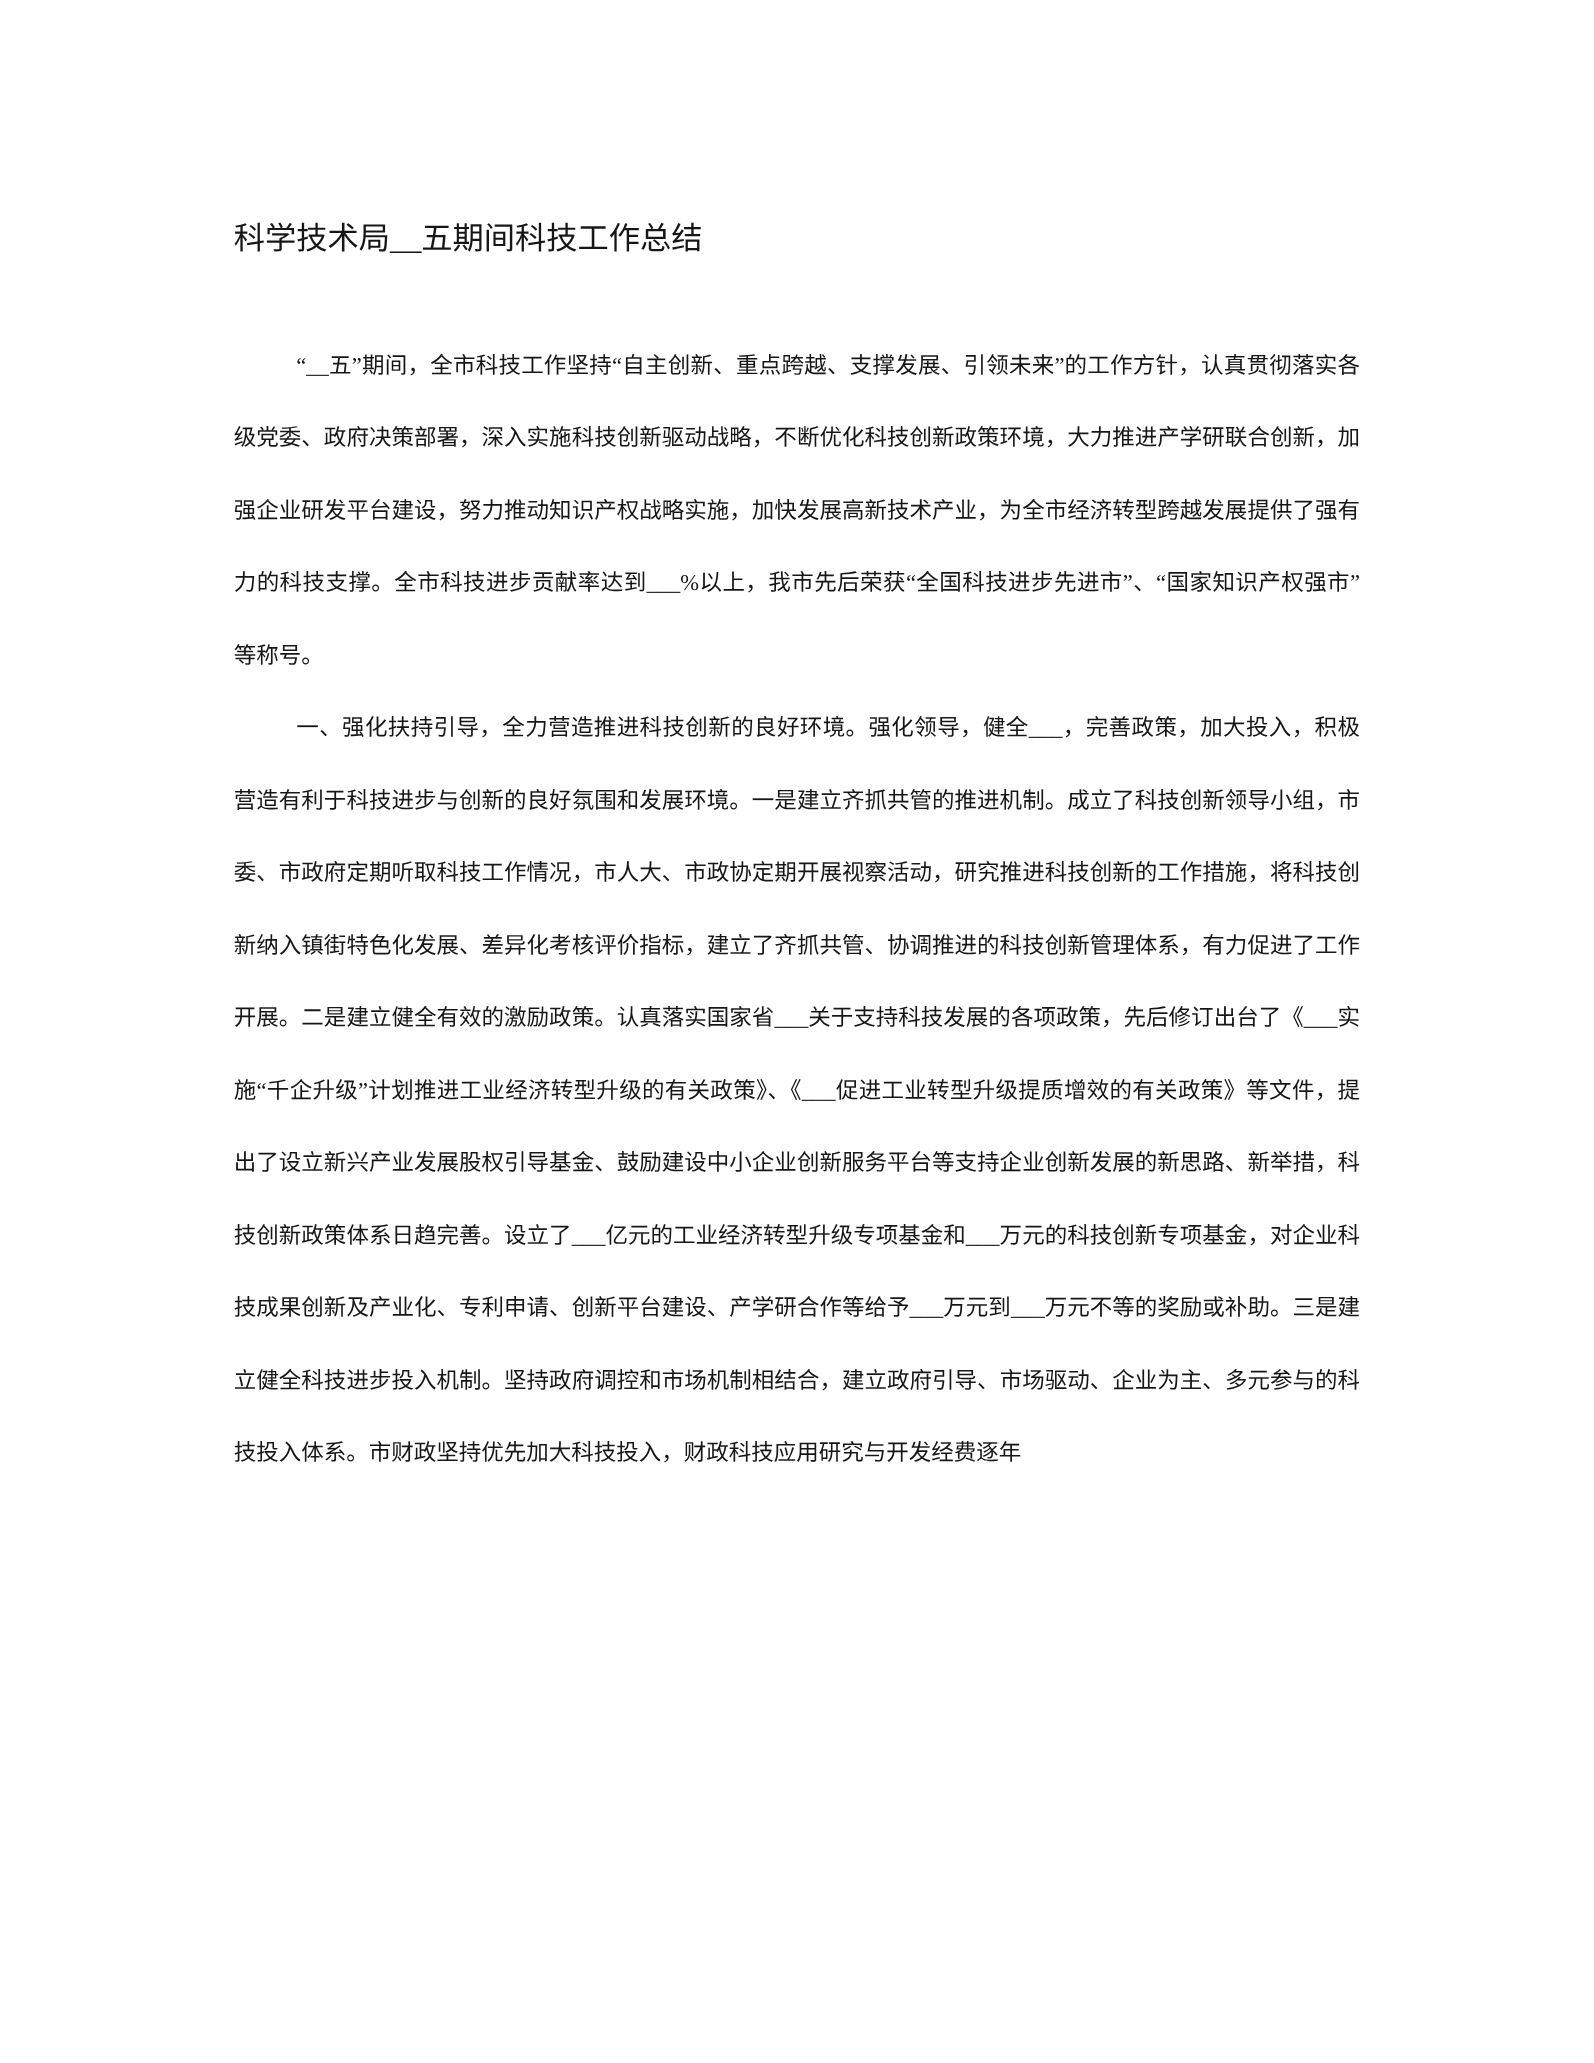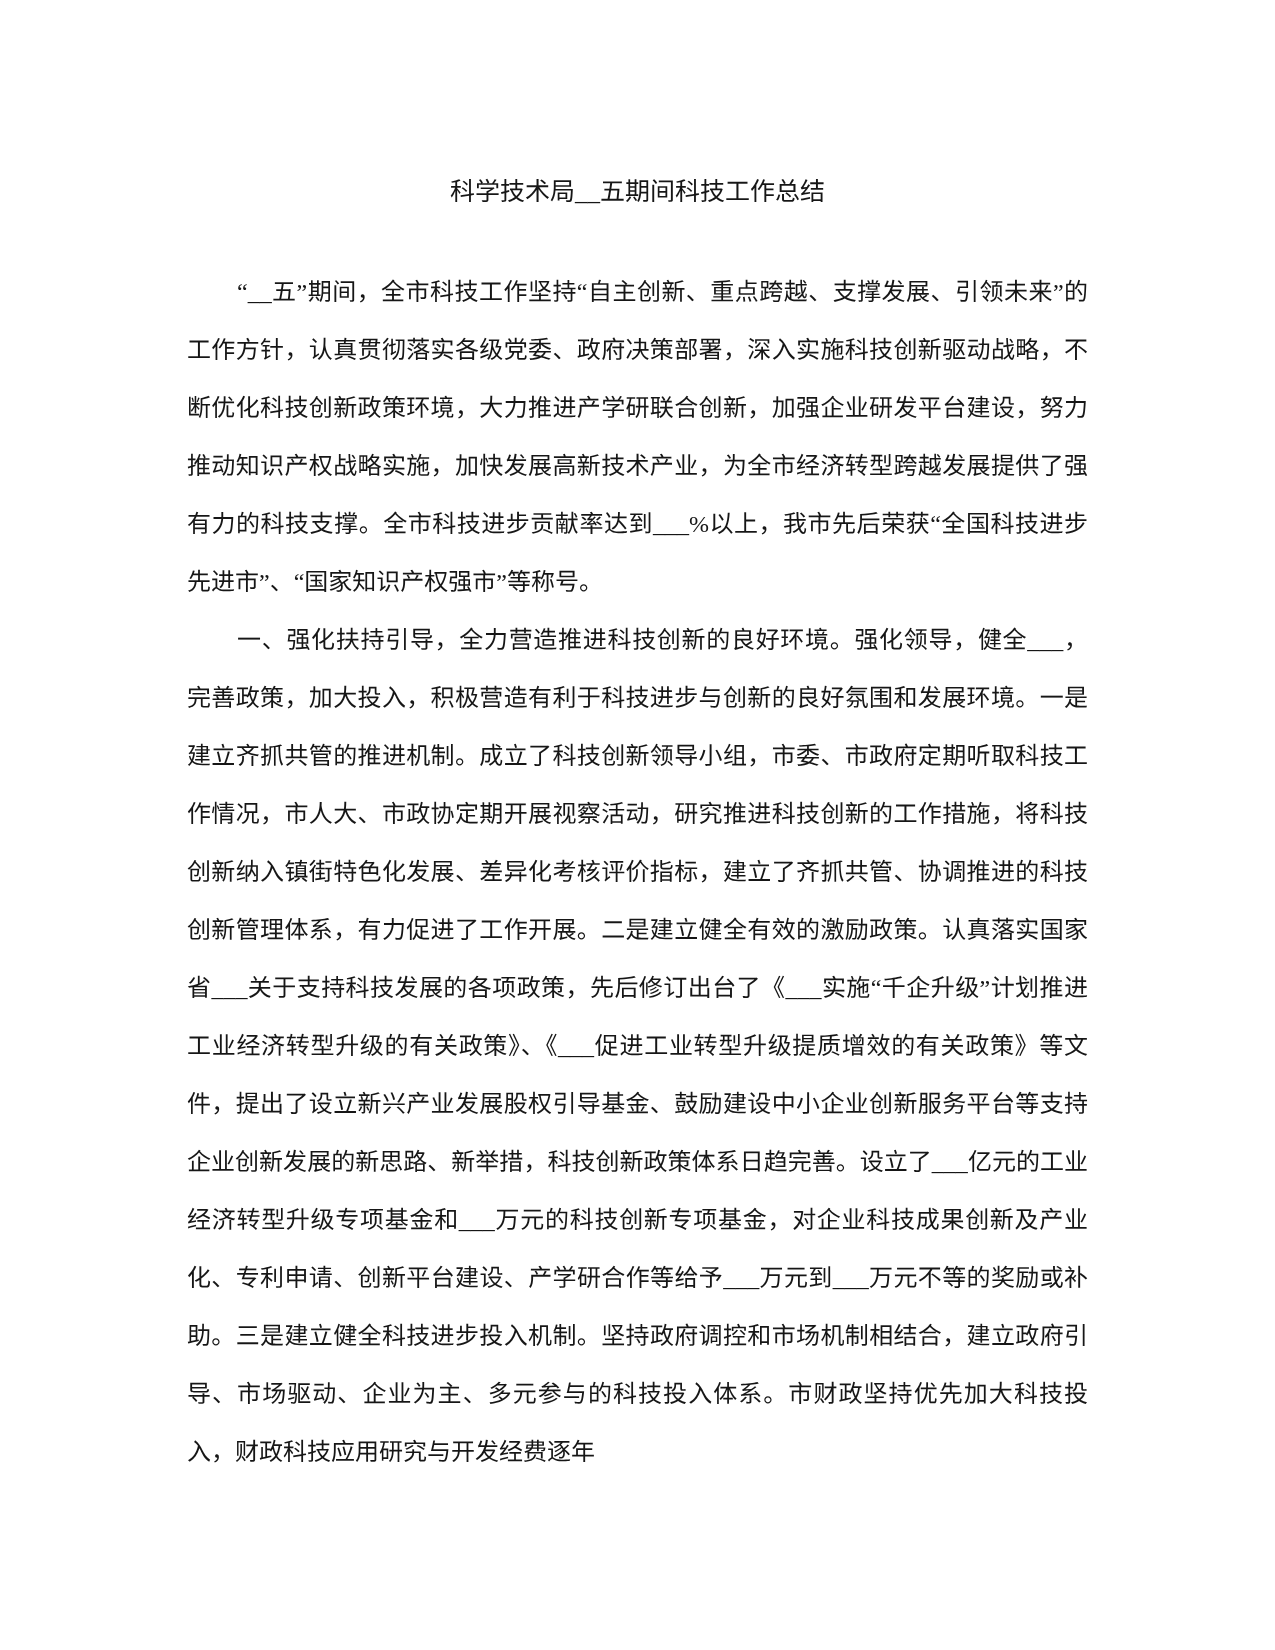--- a/index.html
+++ b/index.html
@@ -20,26 +20,26 @@
     position: absolute;
     left: 187px;
     top: 163px;
     width: 901px;
   }
   .doc-title {
     margin: 0 0 42px 0;
     font-size: 25px;
     font-weight: normal;
     line-height: 58px;
-    text-align: center;
+    text-align: left;
     white-space: nowrap;
   }
   .para {
     margin: 0;
-    font-size: 24px;
+    font-size: 18px;
     line-height: 58px;
     text-align: justify;
     text-indent: 50px;
     word-break: break-all;
   }
   .run {
     font-weight: normal;
   }
   .run.bold {
     font-weight: 400;

